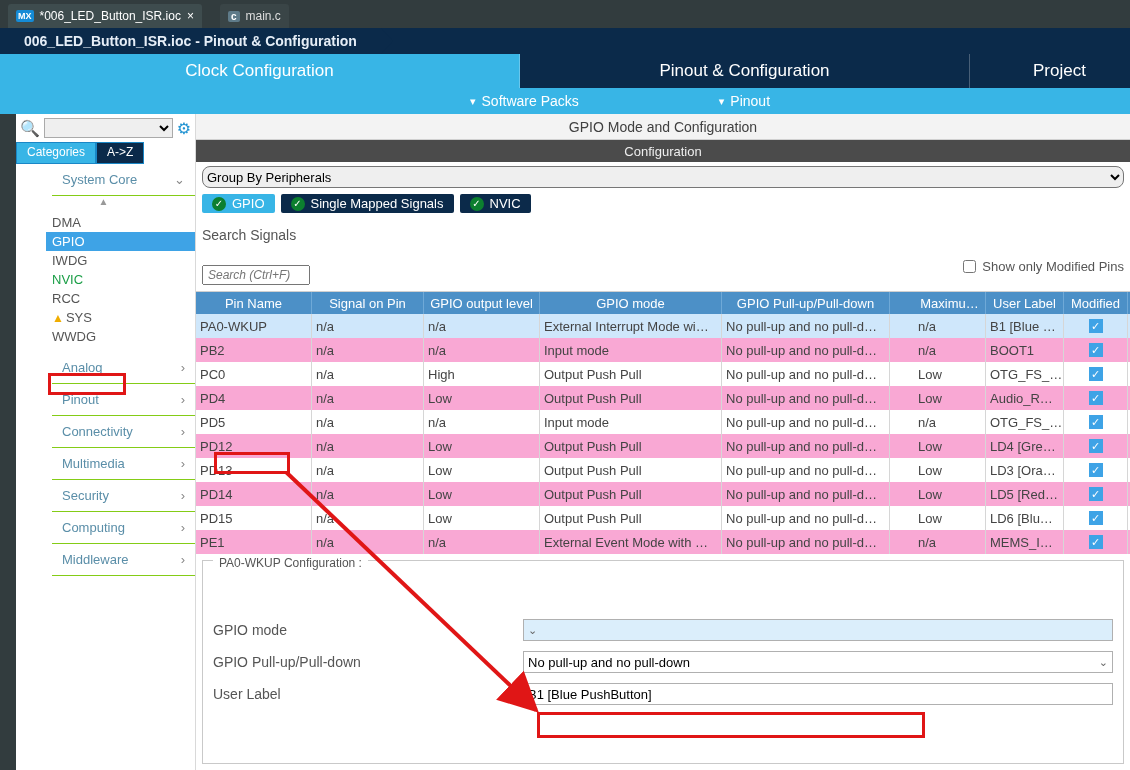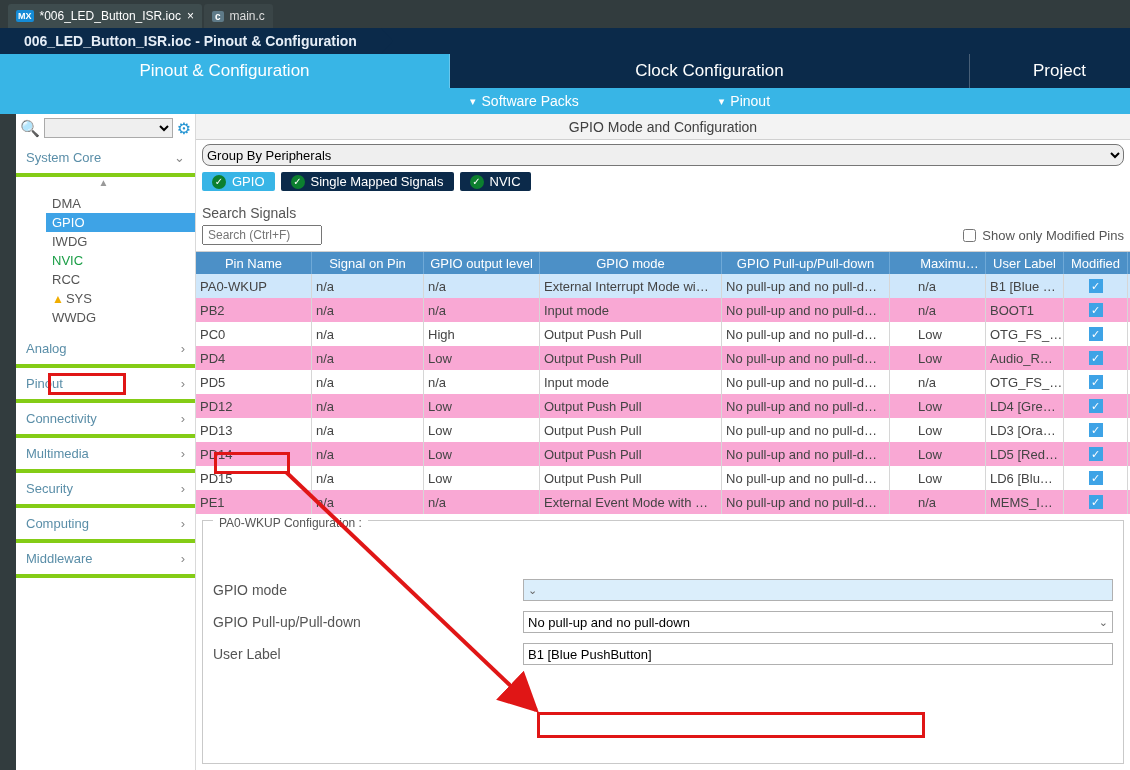--- a/index.html
+++ b/index.html
@@ -1,19 +1,19 @@
 <!DOCTYPE html>
 <html><head>
 <meta charset="utf-8">
 <style>
   * { box-sizing: border-box; margin: 0; padding: 0; font-family: "Segoe UI", Tahoma, sans-serif; }
   body { width: 1130px; height: 770px; background: #323c3e; overflow: hidden; position: relative; }
 
   
-  .tab-bar { height: 28px; background: #323c3e; display: flex; align-items: flex-end; padding-left: 8px; gap: 2px; }
+  .tab-bar { height: 28px; background: #323c3e; display: flex; align-items: flex-end; padding-left: 8px; gap: 18px; }
   .tab { height: 24px; background: #3a4547; color: #ddd; font-size: 12px; display: flex; align-items: center; padding: 0 8px; gap: 6px; border-top-left-radius: 3px; border-top-right-radius: 3px; cursor: pointer; }
   .tab.active { background: #3e4c4e; color: #fff; }
   .tab .mx-badge { background: #158bd6; color: #fff; font-size: 9px; font-weight: bold; padding: 1px 2px; border-radius: 2px; }
   .tab .c-badge  { background: #5f7b89; color: #fff; font-size: 10px; font-weight: bold; padding: 0 3px; border-radius: 2px; }
   .tab-close { font-size: 12px; }
 
   
   .crumb-bar { height: 26px; background: #0b2a4a; display: flex; align-items: center; }
   .crumb { color: #e6eef7; font-size: 14px; font-weight: bold; padding: 0 24px; height: 100%; display: flex; align-items: center; position: relative; }
   .crumb::after { content:""; position:absolute; right:-12px; top:0; width:0;height:0;border-top:13px solid transparent;border-bottom:13px solid transparent;border-left:12px solid #0b2a4a; z-index:2;}
@@ -41,21 +41,21 @@
   .search-row select{ flex:1; height:20px; font-size:12px; border:1px solid #aaa;}
   .search-row .gear{ color:#2193d2;}
 
   
   .mode-tabs{ display:flex; height:22px;}
   .mode-tab{ font-size:12px; padding:2px 10px; background:#38b5e6; color:#fff; border:1px solid #1a87c6; cursor:pointer;}
   .mode-tab.dark{ background:#0b2a4a;}
 
   
   .tree{ flex:1; overflow:auto; font-size:13px; color:#555;}
-  .tree-sec{ border-bottom:4px solid #84cc16; padding:8px 10px; display:flex; justify-content:space-between; align-items:center; cursor:pointer; color:#5a8ea8;}
+  .tree-sec{ border-bottom:1px solid #84cc16; padding:8px 10px; display:flex; justify-content:space-between; align-items:center; cursor:pointer; color:#5a8ea8;margin-left:36px;}
   .tree-sec .exp{ color:#888; font-size:13px;}
   .tree-items{ padding:4px 0 6px 30px;}
   .arrows{ display:flex;justify-content:center; color:#999; font-size:10px; padding-bottom:2px; letter-spacing:4px;}
   .tree-item{ padding:2px 6px; cursor:pointer;}
   .tree-item.green{ color:#1a9e46;}
   .tree-item.sel{ background:#3ea3e6; color:#fff;}
   .warn{ color:#f0ad00; font-size:12px; margin-right:2px; }
 
   
   .main-head{ height:26px; background:#f3f3f3; color:#404040; display:flex; align-items:center; justify-content:center; font-size:14px; border-bottom:1px solid #d0d0d0;}
@@ -64,21 +64,21 @@
   .group-row select{ width:100%; height:22px; font-size:13px;border-radius:8px;}
 
   
   .pill-row{ display:flex; gap:6px; padding:2px 6px 6px;}
   .pill{ display:flex; align-items:center; gap:6px; font-size:13px; padding:2px 10px; border-radius:2px; background:#0b2a4a; color:#fff; cursor:pointer;}
   .pill.active{ background:#38b5e6;}
   .pill .chk{ width:14px;height:14px; border-radius:50%; background:#0c7f2f; display:inline-flex;align-items:center;justify-content:center; font-size:10px; color:#fff;}
 
   .search-signals{ padding:8px 6px 4px; font-size:14px; color:#555;}
   .sig-row{ display:flex; align-items:center; gap:16px; padding:0 6px 6px; font-size:13px; color:#555;}
-  .sig-row input[type=text]{ width:120px; height:20px; font-size:12px; padding:0 4px;}
+  .sig-row input[type=text]{ width:108px; height:20px; font-style:italic; font-size:12px; padding:0 4px;margin-top:18px;}
   .sig-row .spacer{ flex:1;}
   .sig-row label{ display:flex; align-items:center; gap:6px;}
 
   
   .grid{ font-size:13px; color:#444; border-top:1px solid #d0d0d0;}
   .grid .row{ display:flex; height:24px; align-items:center;}
   .grid .hdr{ background:#4c90c7; color:#fff; height:22px;}
   .grid .row.sel{ background:#cfe7fb;}
   .grid .row.alt{ background:#f9a8d4;}
   .cell{ padding:0 4px; overflow:hidden; white-space:nowrap; text-overflow:ellipsis; border-right:1px solid #d6d6d6; height:100%; display:flex; align-items:center;}
@@ -115,42 +115,46 @@
     <span>main.c</span>
   </div>
 </div>
 
 <div class="crumb-bar">
   <div class="crumb">006_LED_Button_ISR.ioc - Pinout &amp; Configuration</div>
   <div class="crumb-div"></div>
 </div>
 
 <div class="big-tabs">
+  <div class="big-tab" style="width:520px">Clock Configuration</div>
   <div class="big-tab first active">Pinout &amp; Configuration</div>
-  <div class="big-tab" style="width:520px">Clock Configuration</div>
   <div class="big-tab">Project</div>
 </div>
 <div class="big-tab-sub">
   <div class="sub-item">
       <span class="chev">▾</span>
       <span>Software Packs</span>
     </div>
   <div class="sub-item">
       <span class="chev">▾</span>
       <span>Pinout</span>
     </div>
 </div>
 
 <div class="workspace">
 
   <div class="left-pane">
     <div class="search-row">
       <span class="sicon">🔍</span>
       <select title=""><option></option></select>
       <span class="gear">⚙</span>
+    </div>
+    <div class="mode-tabs">
+      <div class="mode-tab">Categories</div>
+      <div class="mode-tab dark">A-&gt;Z</div>
     </div>
     <div class="tree">
       <div class="tree-sec">
         <span>System Core</span>
         <span class="exp">⌄</span>
       </div>
       <div class="arrows">▲<br></div>
       <div class="tree-items" id="sc-items">
           <div class="tree-item"><span>DMA</span></div>
           <div class="tree-item sel"><span>GPIO</span></div>
@@ -189,20 +193,21 @@
           <div class="tree-sec">
             <span>Middleware</span>
             <span class="exp">›</span>
           </div>
         </div>
     </div>
   </div>
 
   <div class="main-pane">
     <div class="main-head">GPIO Mode and Configuration</div>
+    <div class="conf-head">Configuration</div>
     <div class="group-row">
       <select><option>Group By Peripherals</option></select>
     </div>
     <div class="pill-row">
       <div class="pill active">
           <span class="chk">✓</span>
           <span>GPIO</span>
         </div>
       <div class="pill">
           <span class="chk">✓</span>

